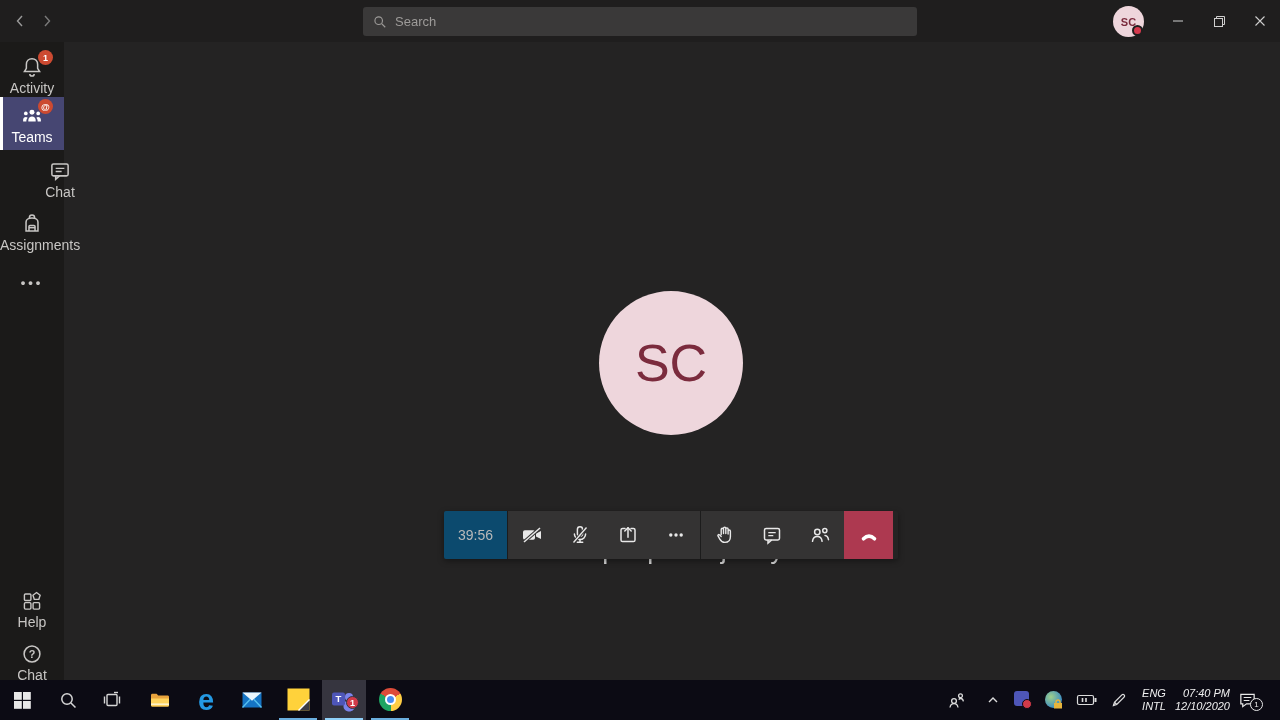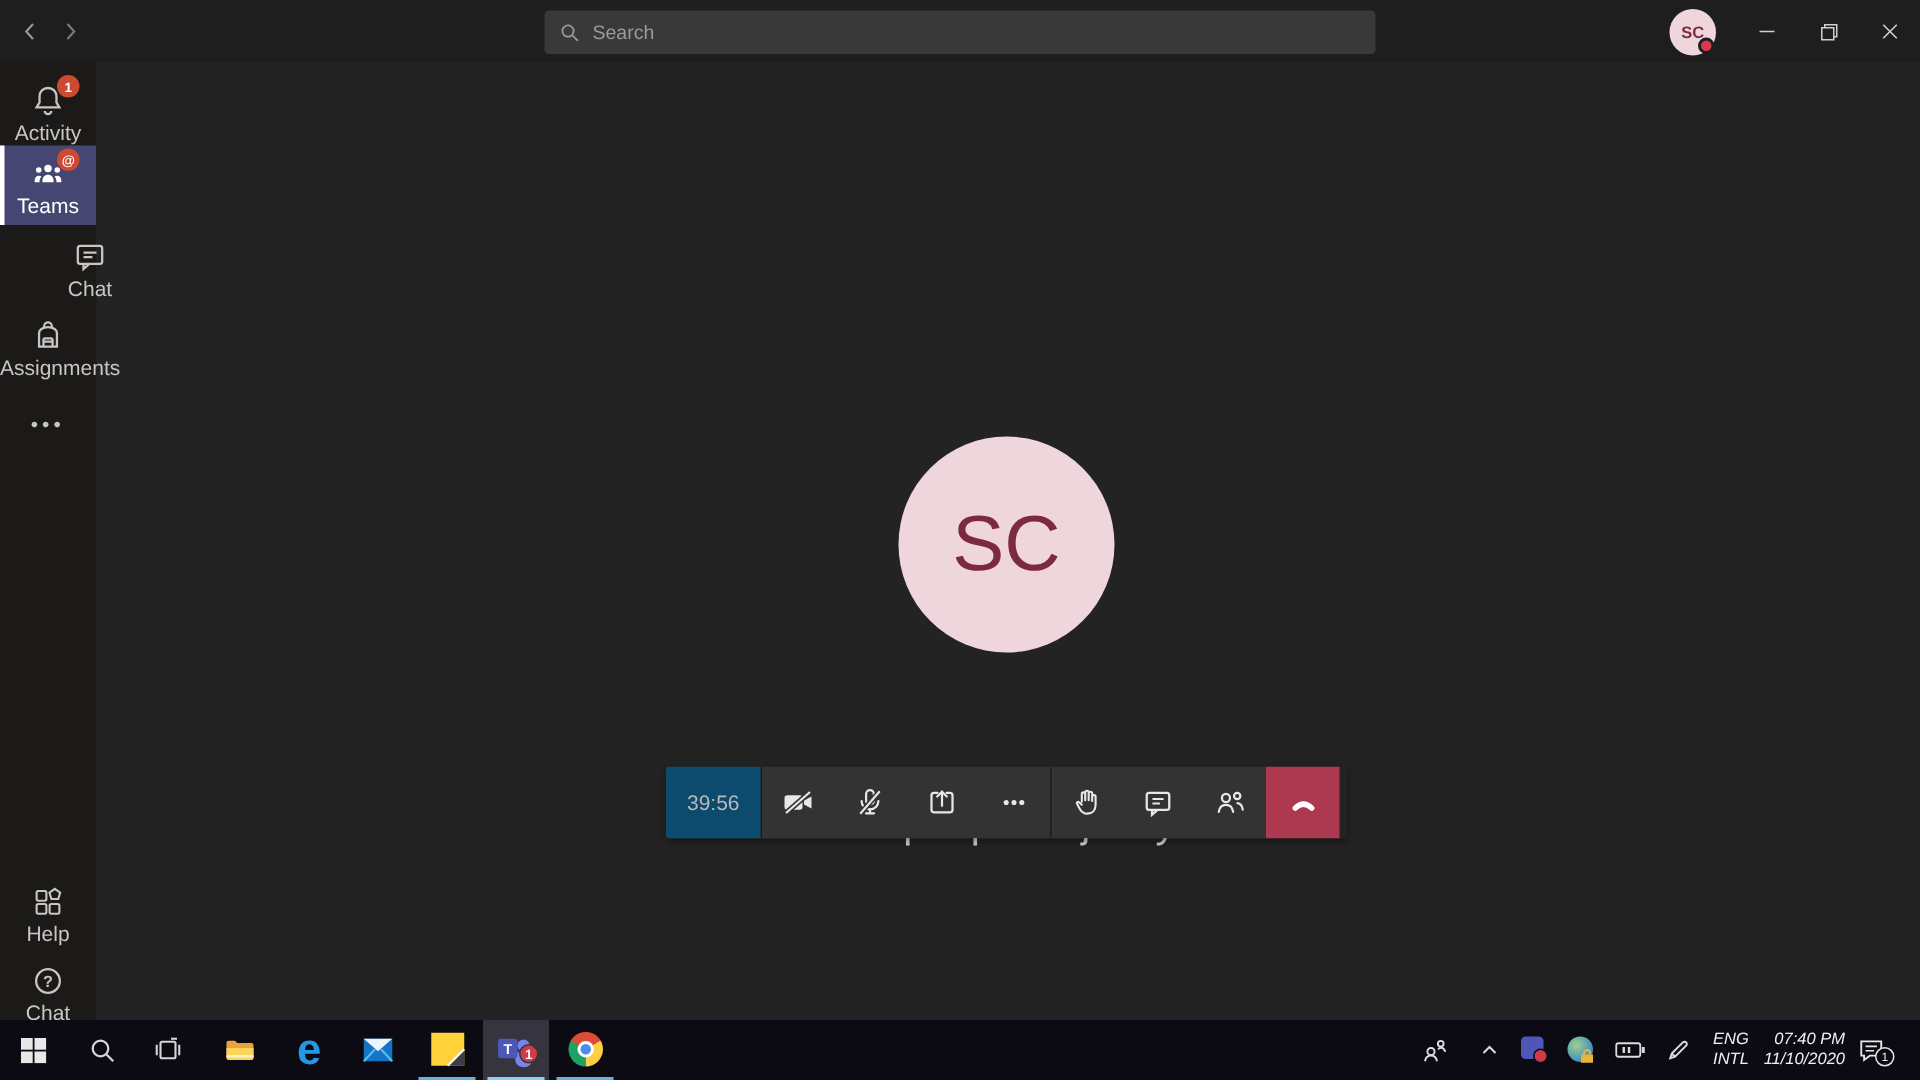--- a/index.html
+++ b/index.html
@@ -353,21 +353,21 @@
         <path d="M3.5 14.5l1-3.2 7.4-7.4a1.55 1.55 0 012.2 2.2l-7.4 7.4z"></path>
         <path d="M4.5 11.3l2.2 2.2"></path>
       </svg>
   </div>
   <div class="abs tray-text" style="left:1138px;top:7px;width:32px;">
     <div>ENG</div>
     <div>INTL</div>
   </div>
   <div class="abs tray-text clock" style="left:1172px;top:7px;width:58px;">
     <div>07:40 PM</div>
-    <div>11/10/2020</div>
+    <div>12/10/2020</div>
   </div>
   <div class="abs" style="left:1238px;top:10px;width:26px;height:22px;">
     <svg width="19" height="19" viewBox="0 0 20 20" fill="none" stroke="#e8e8e8" stroke-width="1.3">
         <path d="M3 4.5h14v10H9l-4 3v-3H3z"></path>
         <path d="M6 8h8M6 11h6" stroke-width="1.1"></path>
       </svg>
     <div style="position:absolute;left:12px;top:8px;width:13px;height:13px;border-radius:50%;background:#0c0b14;border:1.3px solid #e8e8e8;color:#e8e8e8;font-size:8px;display:flex;align-items:center;justify-content:center;">1</div>
   </div>
 </div>
 

